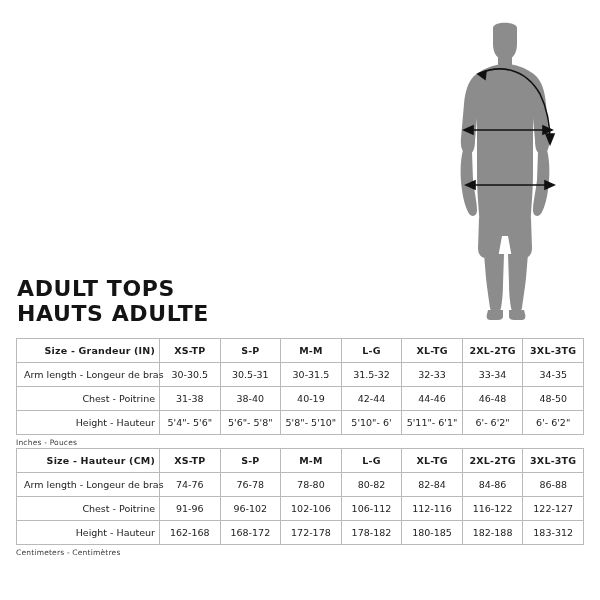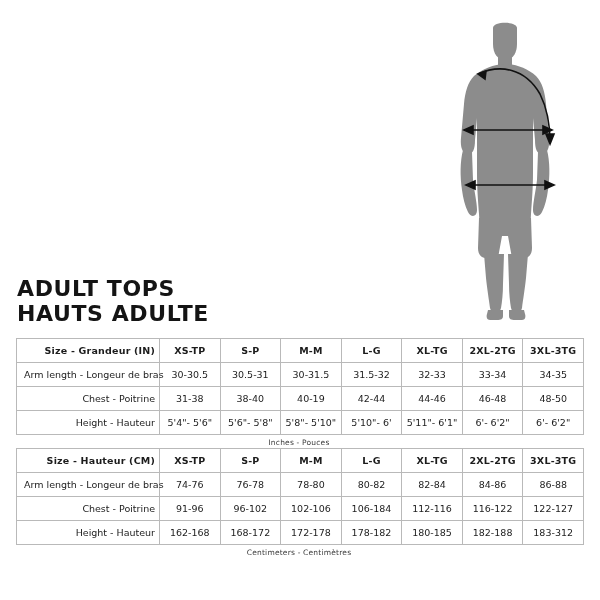--- a/index.html
+++ b/index.html
@@ -85,21 +85,21 @@
     font-weight: bold;
     font-size: 9.5px;
     letter-spacing: 0.2px;
   }
   table.sizechart tbody td {
     font-family: "DejaVu Sans", sans-serif;
     font-weight: normal;
     text-align: center;
   }
   .unit-note {
-    text-align: center;
+    text-align: left;
     font-family: "DejaVu Sans", sans-serif;
     font-size: 7.5px;
     color: #3a3a3a;
     margin-top: 3px;
     padding-right: 2px;
     letter-spacing: 0.2px;
   }
 </style>
 </head>
 <body>
@@ -245,21 +245,21 @@
           <td>80-82</td>
           <td>82-84</td>
           <td>84-86</td>
           <td>86-88</td>
         </tr>
         <tr>
           <td class="rowhead">Chest - Poitrine</td>
           <td>91-96</td>
           <td>96-102</td>
           <td>102-106</td>
-          <td>106-184</td>
+          <td>106-112</td>
           <td>112-116</td>
           <td>116-122</td>
           <td>122-127</td>
         </tr>
         <tr>
           <td class="rowhead">Height - Hauteur</td>
           <td>162-168</td>
           <td>168-172</td>
           <td>172-178</td>
           <td>178-182</td>

